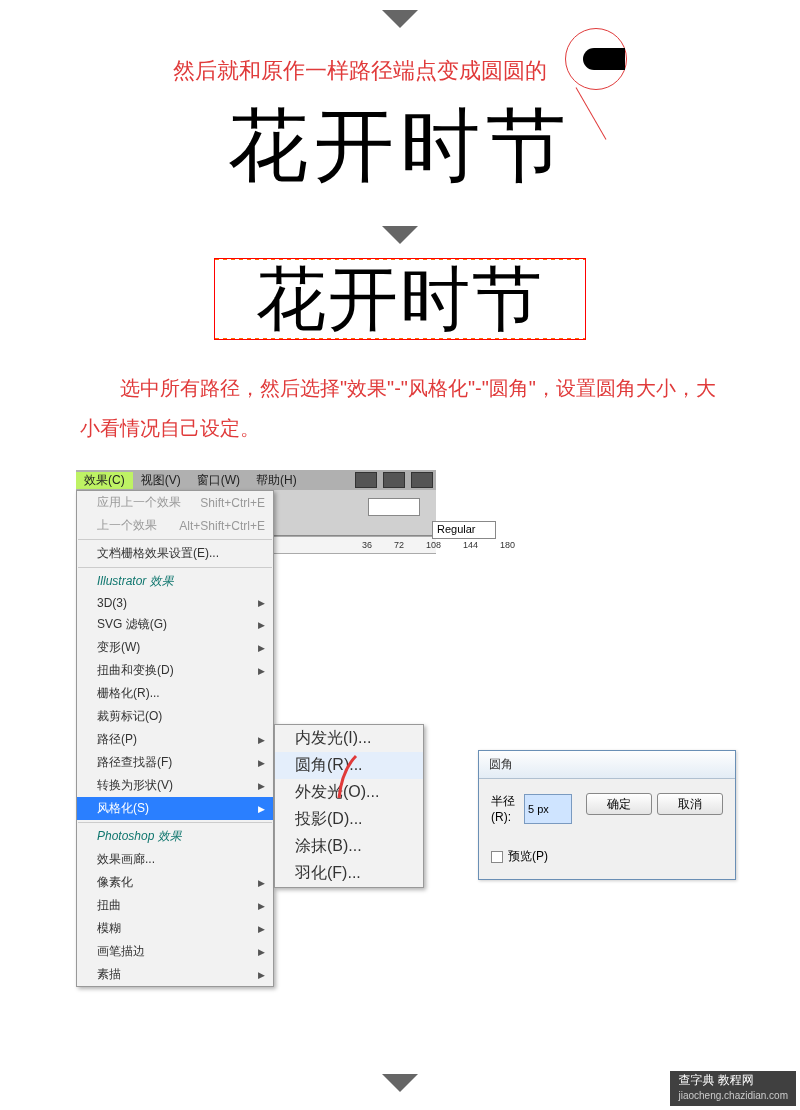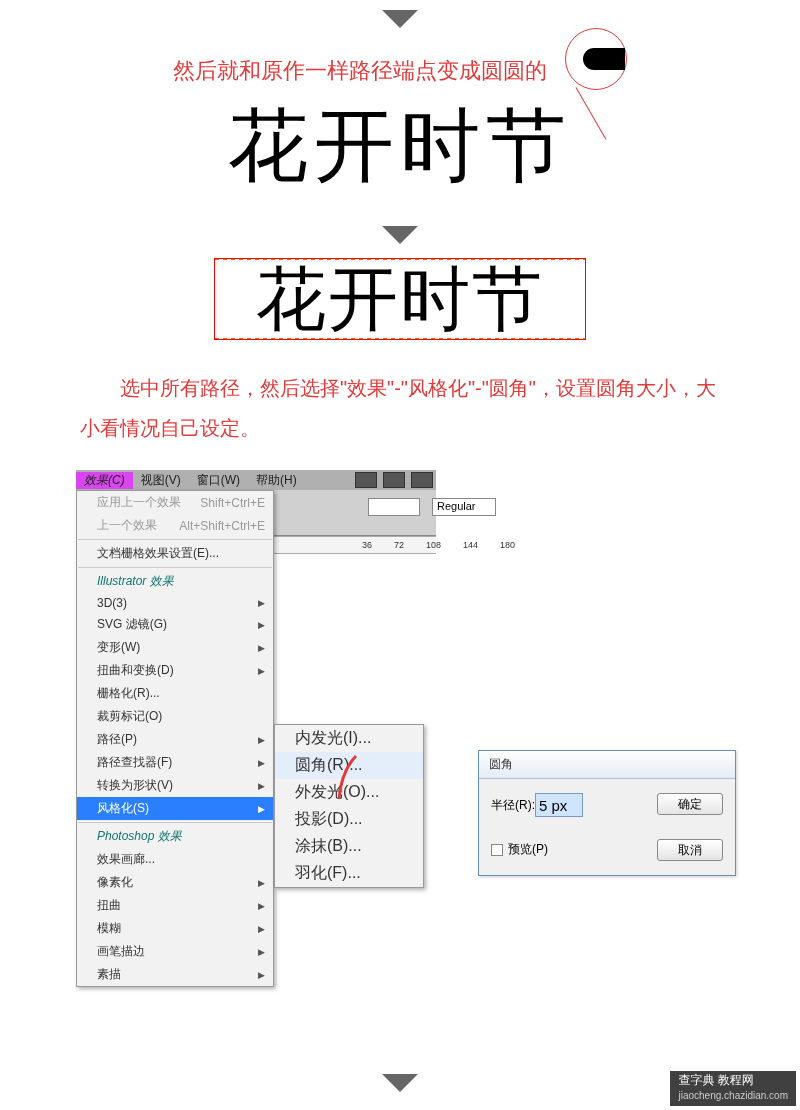--- a/index.html
+++ b/index.html
@@ -112,21 +112,21 @@
     display: flex;
     background: #b0b0b0;
     font-size: 12px;
     height: 20px;
     align-items: center;
   }
   .menubar span {
     padding: 0 8px;
     color: #222;
   }
-  .menubar span.active { background: #d946ef; font-style: italic; }
+  .menubar span.active { background: #bef264; }
   .menubar .iconbtn {
     width: 22px; height: 16px;
     background: #555;
     margin: 0 3px;
     border: 1px solid #333;
   }
   .below-bar {
     height: 46px;
     background: #d0d0d0;
     border-bottom: 1px solid #888;
@@ -135,21 +135,21 @@
   .dd1, .dd2 {
     position: absolute;
     top: 8px;
     height: 18px;
     background: #fff;
     border: 1px solid #888;
     font-size: 11px;
     padding: 1px 4px;
   }
   .dd1 { left: 292px; width: 52px; }
-  .dd2 { left: 356px; width: 64px; }
+  .dd2 { left: 356px; width: 64px; margin-top: 23px; }
   .ruler {
     height: 18px;
     background: #f4f4f4;
     border-top: 1px solid #aaa;
     border-bottom: 1px solid #aaa;
     font-size: 9px;
     display: flex;
     gap: 22px;
     padding-left: 286px;
     align-items: center;
@@ -216,31 +216,31 @@
     color: #333;
   }
   .dialog-body {
     padding: 14px 12px;
     display: flex;
     gap: 14px;
   }
   .dlg-left { flex: 1; }
   .row1 { display: flex; align-items: center; margin-bottom: 14px; }
   .row1 input[type=text] {
-    width: 48px; height: 24px;
+    width: 48px; height: 30px;
     border: 1px solid #7a9ac0;
     background: #fff;
     color: #000;
-    font-size: 15px;
+    font-size: 11px;
     padding: 0 3px;
   }
   .input-sel { background: #cfe4ff !important; }
   .row2 { display: flex; align-items: center; gap: 5px; margin-top: 24px; }
   .cb { width: 12px; height: 12px; border: 1px solid #888; background: #fff; }
-  .dlg-right { display: flex; flex-direction: column; gap: 24px; }
+  .dlg-right { display: flex; flex-direction: row; gap: 5px; }
   .btn {
     width: 66px; height: 22px;
     border: 1px solid #888;
     background: linear-gradient(#fff,#e4e4e4);
     border-radius: 3px;
     font-size: 12px;
     text-align: center;
     line-height: 20px;
   }
   

